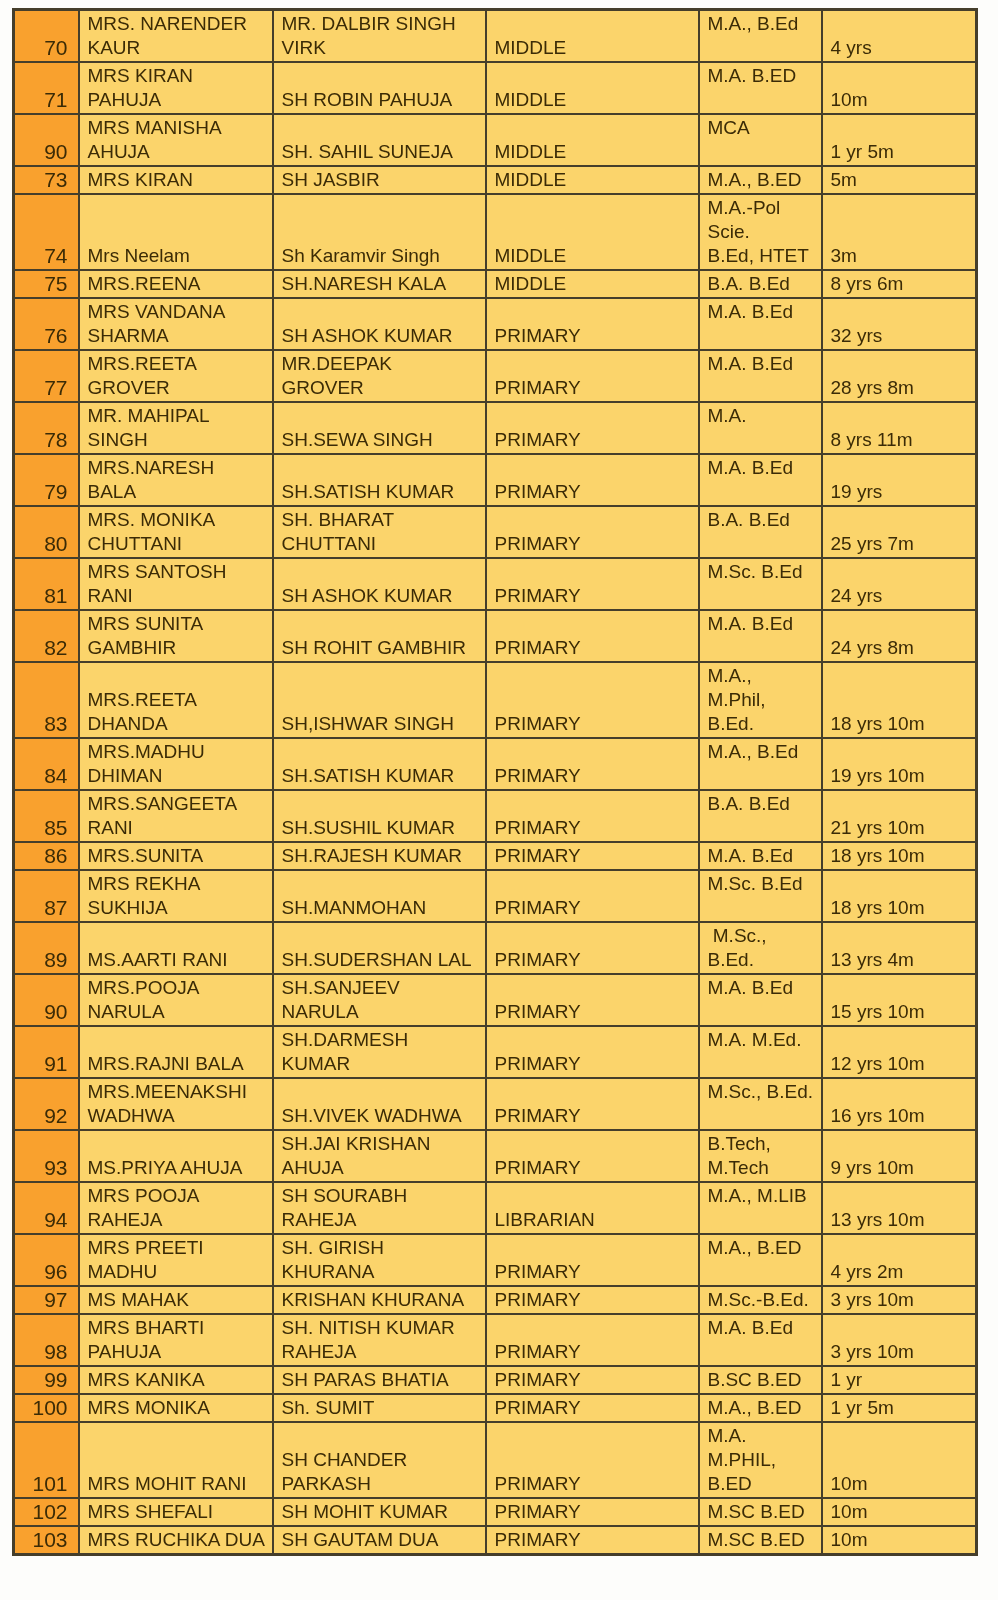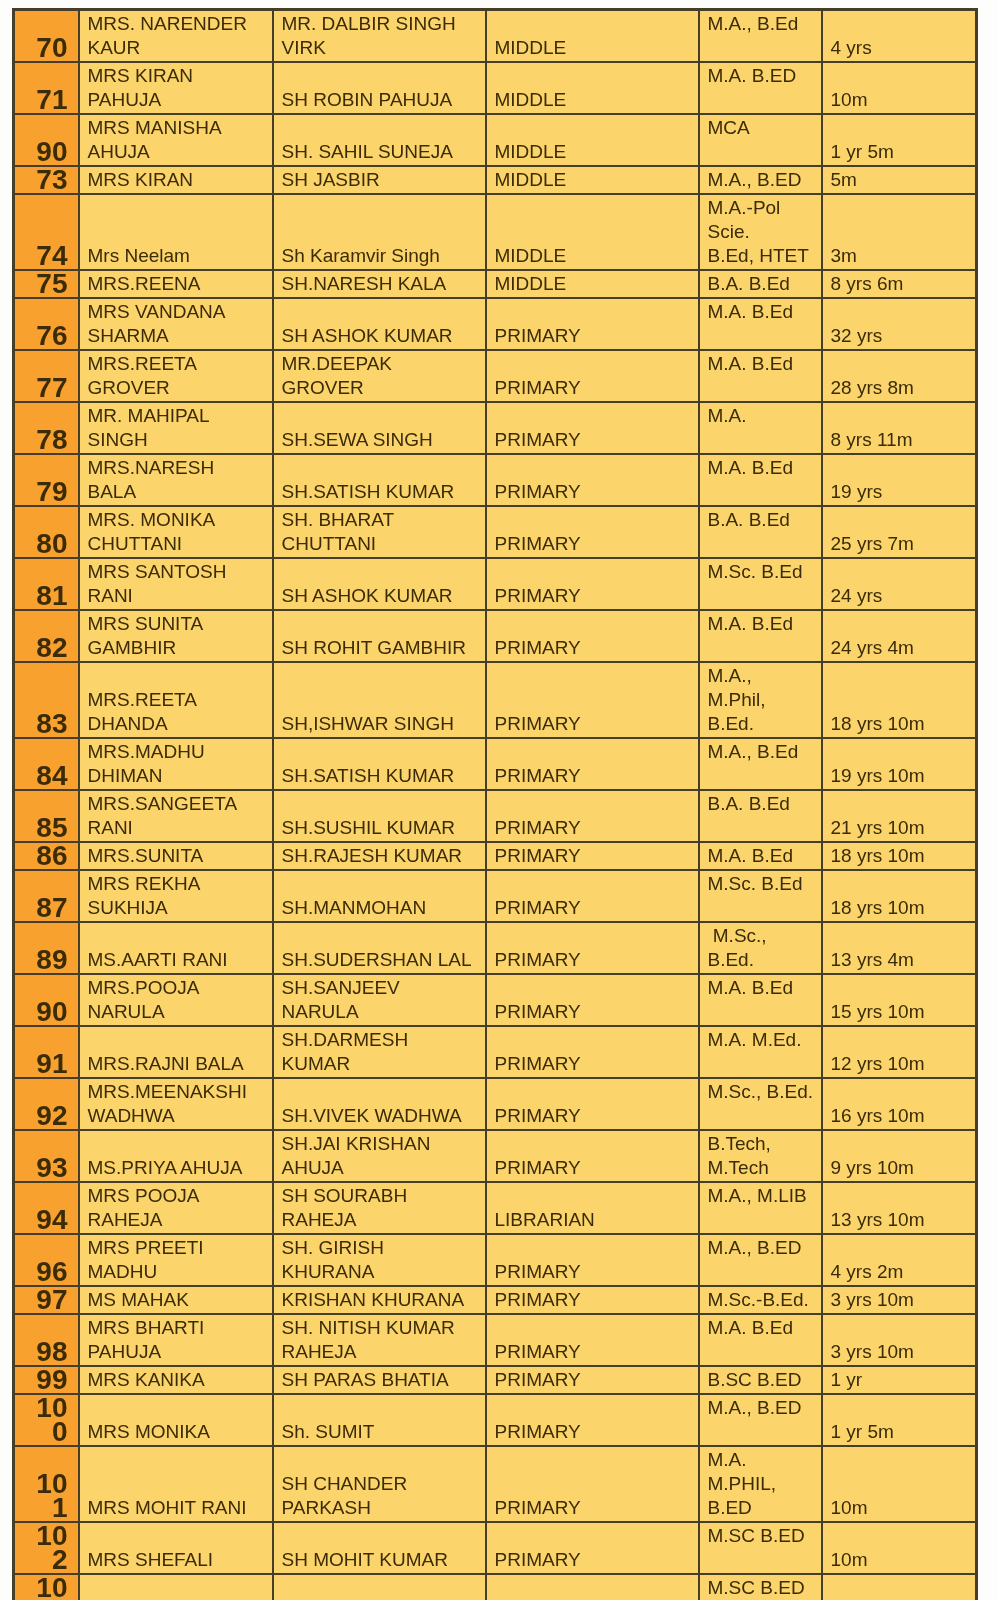--- a/index.html
+++ b/index.html
@@ -40,22 +40,22 @@
     padding:1px 6px 1px 8px;
     white-space:pre-wrap;
     word-wrap:break-word;
     vertical-align:bottom;
     overflow:hidden;
   }
   td.col-sno{
     background:var(--sno-bg);
     text-align:right;
     padding-right:10px;
-    font-size:28px;
-    font-weight:700;
+    font-size:21px;
+    font-weight:400;
   }
   td.col-qualification{
     vertical-align:top;
   }
 </style>
 </head>
 <body>
 
 <div class="sheet">
   <table class="staff">
@@ -175,21 +175,21 @@
           <td class="col-qualification">M.Sc. B.Ed</td>
           <td class="col-experience">24 yrs</td>
         </tr>
         <tr>
           <td class="col-sno">82</td>
           <td class="col-name">MRS SUNITA
 GAMBHIR</td>
           <td class="col-relative">SH ROHIT GAMBHIR</td>
           <td class="col-designation">PRIMARY</td>
           <td class="col-qualification">M.A. B.Ed</td>
-          <td class="col-experience">24 yrs 4m</td>
+          <td class="col-experience">24 yrs 8m</td>
         </tr>
         <tr>
           <td class="col-sno">83</td>
           <td class="col-name">MRS.REETA
 DHANDA</td>
           <td class="col-relative">SH,ISHWAR SINGH</td>
           <td class="col-designation">PRIMARY</td>
           <td class="col-qualification">M.A.,
 M.Phil,
 B.Ed.</td>

